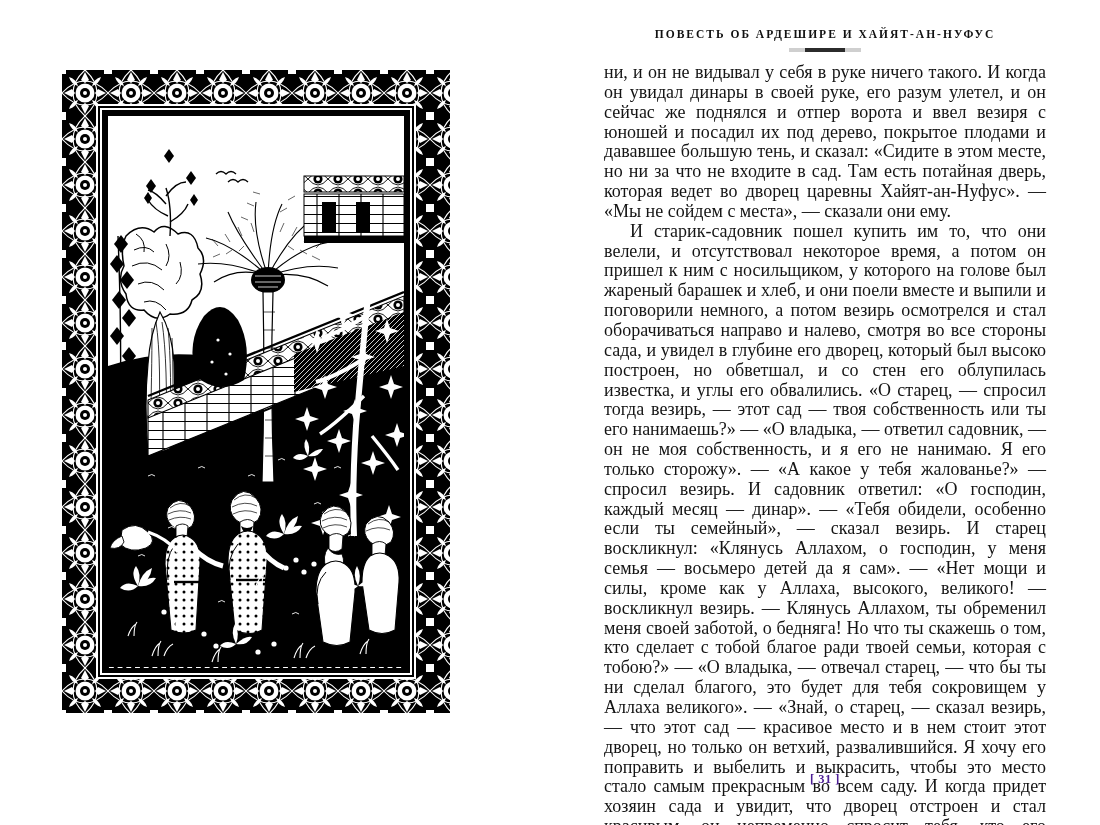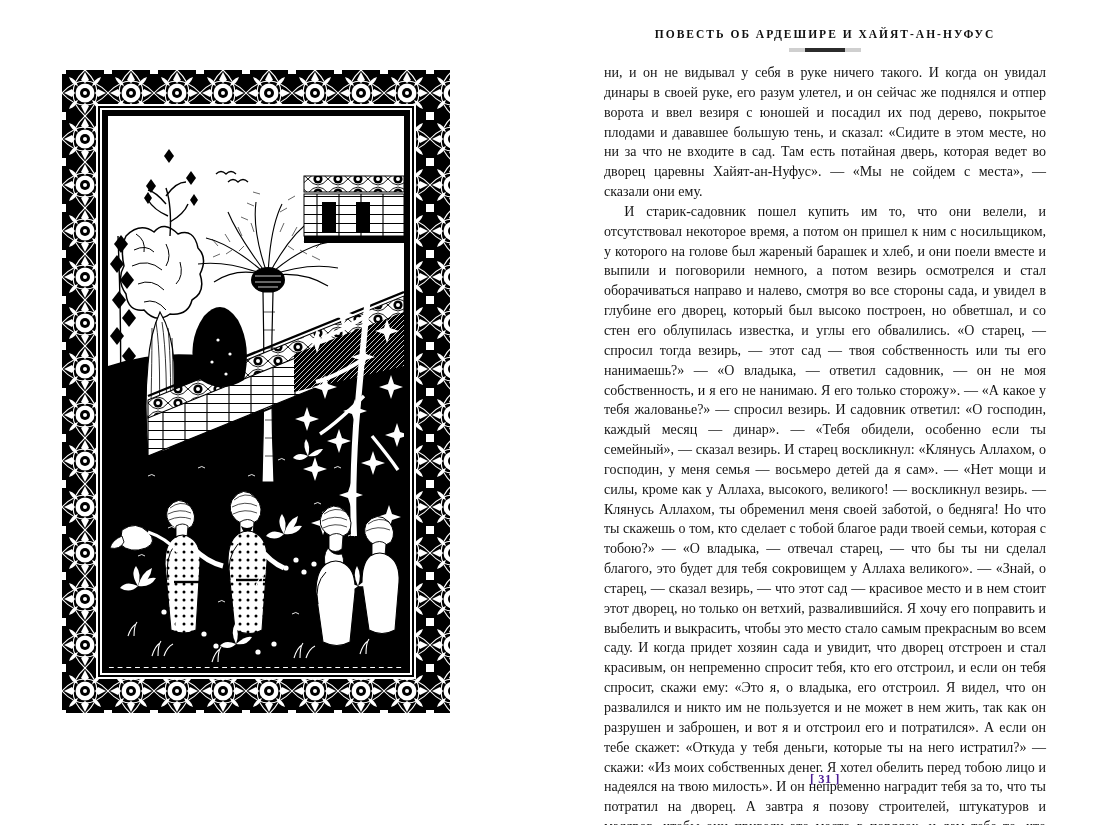--- a/index.html
+++ b/index.html
@@ -110,21 +110,21 @@
         #cfcfcf 78%, #cfcfcf 100%);
   }
   .textblock {
     position: absolute;
     left: 54px;
     top: 63px;
     width: 442px;
   }
   .textblock p {
     margin: 0;
-    font-size: 14px;
+    font-size: 18px;
     line-height: 19.85px;
     text-align: justify;
     text-justify: inter-word;
     hyphens: manual;
     font-family: "Liberation Serif", "DejaVu Serif", serif;
     color: #141414;
   }
   .textblock p.indent {
     text-indent: 1.45em;
   }

